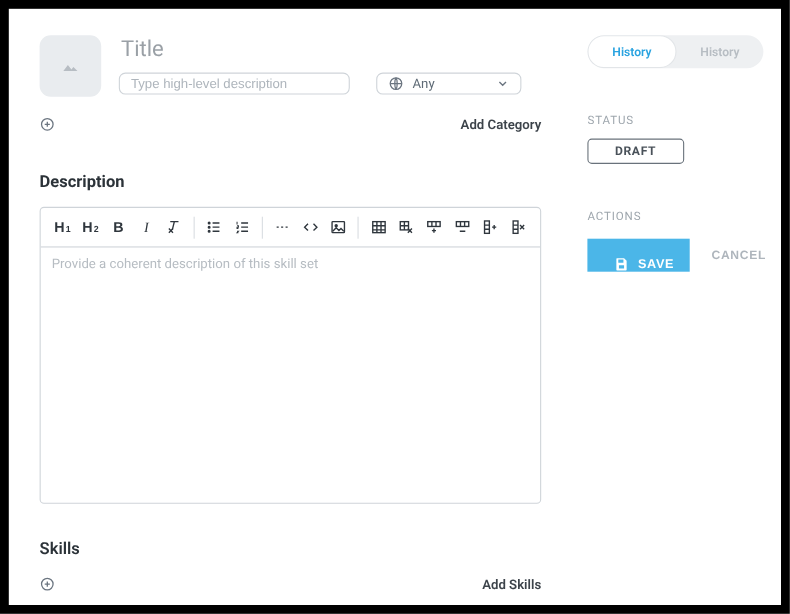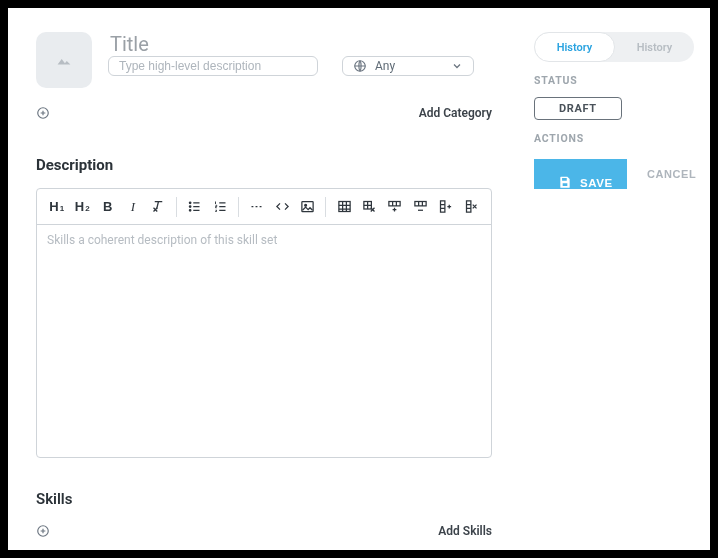--- a/index.html
+++ b/index.html
@@ -43,20 +43,21 @@
       display: flex;
       align-items: center;
       justify-content: center;
       flex-shrink: 0;
       color: #b7bdc3;
     }
     .head-fields {
       flex: 1;
       display: flex;
       flex-direction: column;
+      gap: 10px;
     }
     .title-text {
       font-size: 20px;
       color: #9aa0a6;
       font-weight: 400;
       padding: 0 2px;
     }
     .row2 {
       display: flex;
       gap: 24px;
@@ -198,22 +199,22 @@
       background: #fff;
       border: 1px solid #e2e5e8;
       border-radius: 16px;
       color: #2aa3e0;
     }
 
     .side-label {
       font-size: 10.5px;
       letter-spacing: 0.8px;
       color: #9ea6ad;
-      font-weight: 700;
-      margin-top: 12px;
+      font-weight: 400;
+      margin-top: 41px;
     }
     .status-chip {
       display: inline-flex;
       border: 1.5px solid #69727b;
       border-radius: 4px;
       padding: 4px 24px;
       font-size: 11px;
       font-weight: 700;
       letter-spacing: 0.6px;
       color: #4a525a;
@@ -389,21 +390,21 @@
             </svg>
         </span>
         <span class="tbtn">
           <svg width="15" height="15" viewBox="0 0 24 24" fill="none" stroke="currentColor" stroke-width="2">
               <rect x="4" y="3" width="7" height="18"></rect>
               <path d="M4 9h7M4 15h7"></path>
               <path d="M14 9l6 6M20 9l-6 6"></path>
             </svg>
         </span>
       </div>
-      <div class="editor-body">Skills a coherent description of this skill set</div>
+      <div class="editor-body">Provide a coherent description of this skill set</div>
     </div>
 
     <div class="skills-title">Skills</div>
     <div class="add-row add-skills">
       <span class="plus-circ">
         <svg width="14" height="14" viewBox="0 0 24 24" fill="none" stroke="currentColor" stroke-width="2">
             <circle cx="12" cy="12" r="9"></circle>
             <path d="M12 8v8M8 12h8"></path>
           </svg>
       </span>

